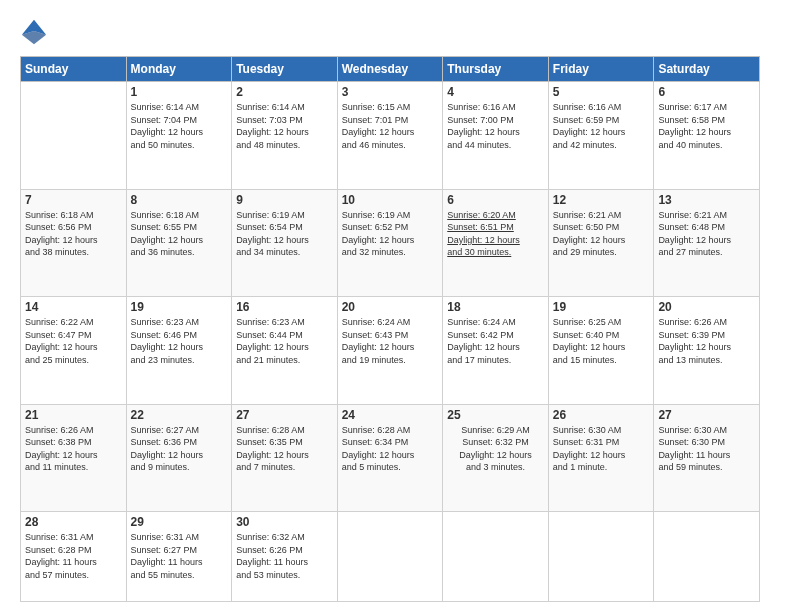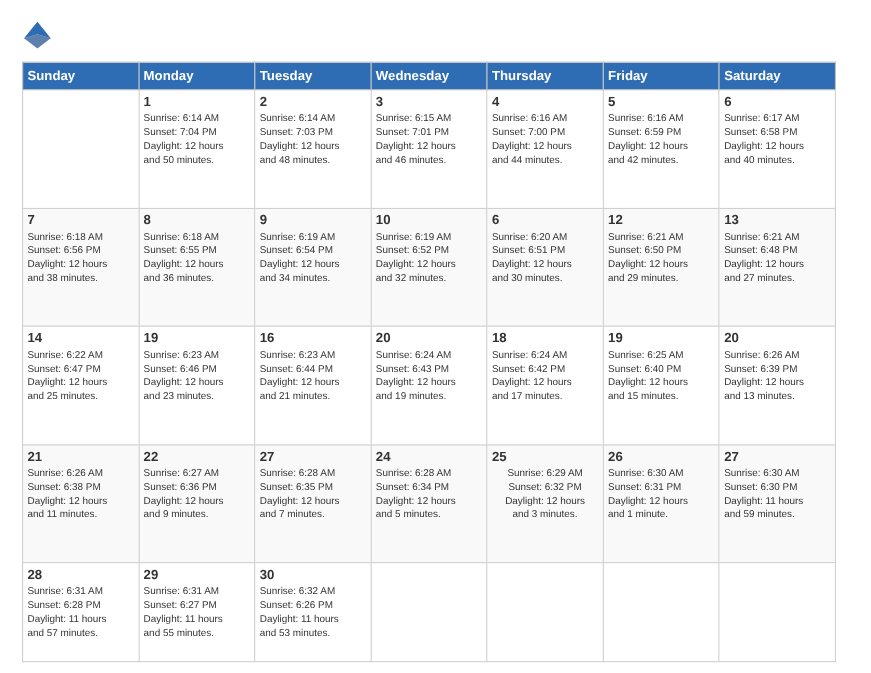--- a/index.html
+++ b/index.html
@@ -211,21 +211,21 @@
             </td>
             <td>
               <span class="day-number">10</span>
               <div class="day-info" style="white-space: pre-line;">Sunrise: 6:19 AM
 Sunset: 6:52 PM
 Daylight: 12 hours
 and 32 minutes.</div>
             </td>
             <td>
               <span class="day-number">6</span>
-              <div class="day-info" style="white-space: pre-line;">Sunrise: 6:20 AM
+              <div class="day-info" style="white-space: pre-line; text-decoration: underline;">Sunrise: 6:20 AM
 Sunset: 6:51 PM
 Daylight: 12 hours
 and 30 minutes.</div>
             </td>
             <td>
               <span class="day-number">12</span>
               <div class="day-info" style="white-space: pre-line;">Sunrise: 6:21 AM
 Sunset: 6:50 PM
 Daylight: 12 hours
 and 29 minutes.</div>

